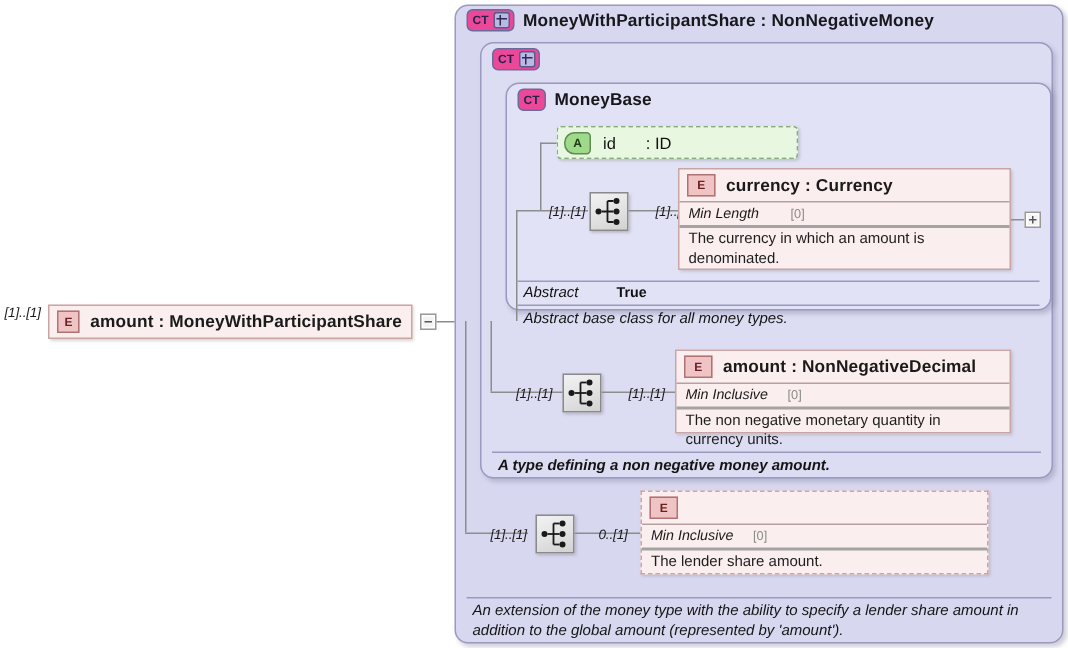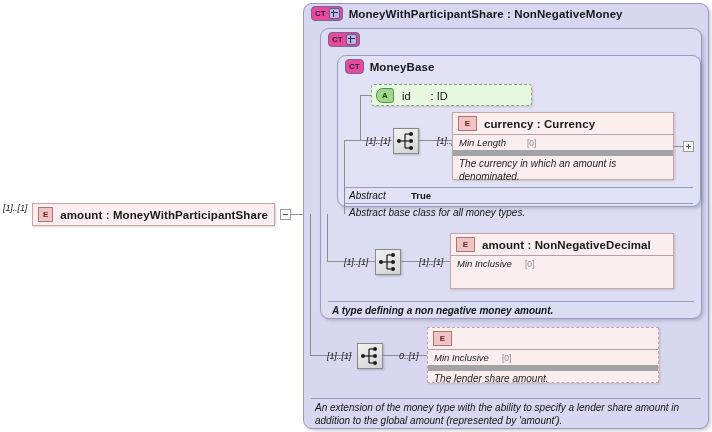--- a/index.html
+++ b/index.html
@@ -123,23 +123,22 @@
     font-size: 9.5px;
     color: #1a1a1a;
     width: 68px;
     display: inline-block;
   }
   .facet-val {
     font-size: 8.5px;
     color: #8b8b8b;
   }
   .annot {
-    border-top: 6px solid #a3a3a3;
+    border-top: 2px solid #a3a3a3;
     padding: 2px 6px 3px 6px;
-    font-style: italic;
     font-size: 10px;
     color: #1d1d1d;
     line-height: 1.25;
   }
 
   
   .attrbox {
     background: #e8f7e0;
     border: 1px dashed #8aa882;
     border-radius: 3px;
@@ -364,20 +363,21 @@
   <div class="node-title">
     <span class="e-chip">E</span>
     <span class="node-name">amount  : NonNegativeDecimal</span>
   </div>
   <div class="facets">
     <div class="facet-row">
       <span class="facet-name">Min Inclusive</span>
       <span class="facet-val">[0]</span>
     </div>
   </div>
+  <div class="annot">The non negative monetary quantity in currency units.</div>
 </div>
 
 <div class="abs card" style="left:327px; top:351px;">[1]..[1]</div>
 <div class="abs compositor" style="left:357px; top:343px;">
   <svg width="24" height="24" viewBox="0 0 24 24">
     <circle cx="5" cy="12" r="2" fill="#1a1a1a"></circle>
     <line x1="7" y1="12" x2="11" y2="12" stroke="#1a1a1a" stroke-width="1.2"></line>
     <line x1="11" y1="5" x2="11" y2="19" stroke="#1a1a1a" stroke-width="1.2"></line>
     <line x1="11" y1="5" x2="15" y2="5" stroke="#1a1a1a" stroke-width="1.2"></line>
     <line x1="11" y1="12" x2="15" y2="12" stroke="#1a1a1a" stroke-width="1.2"></line>

